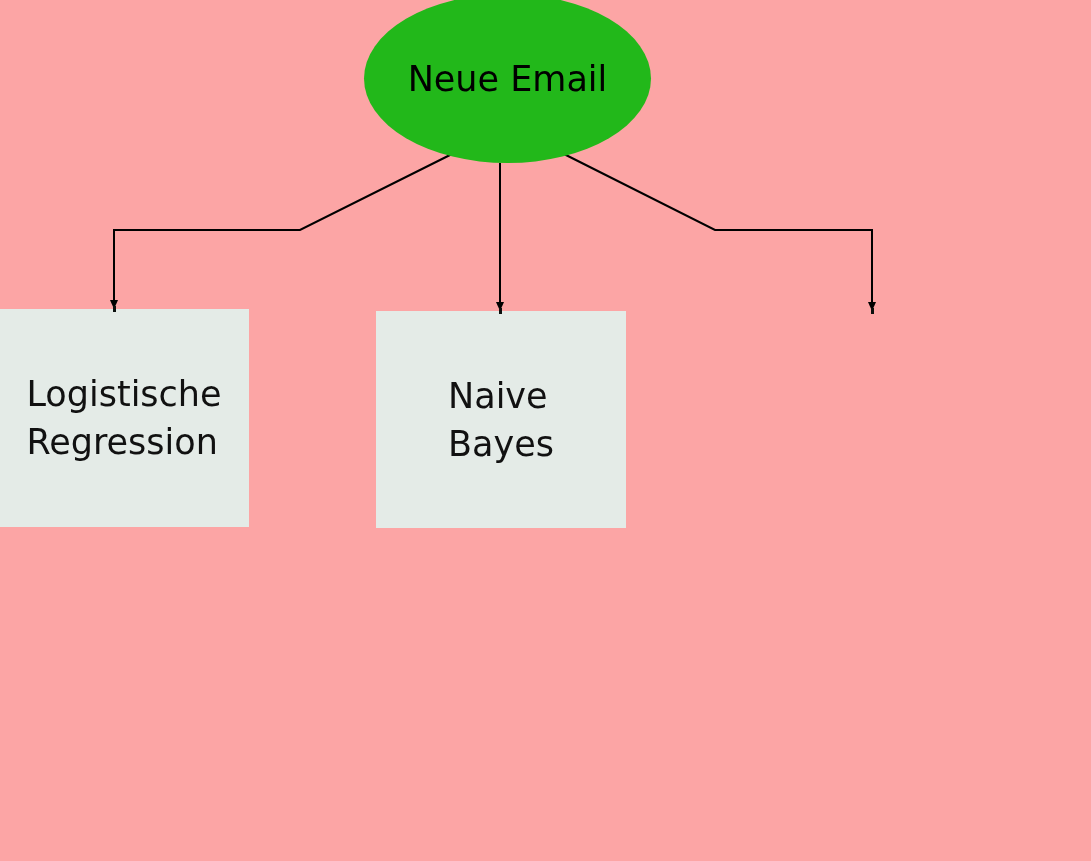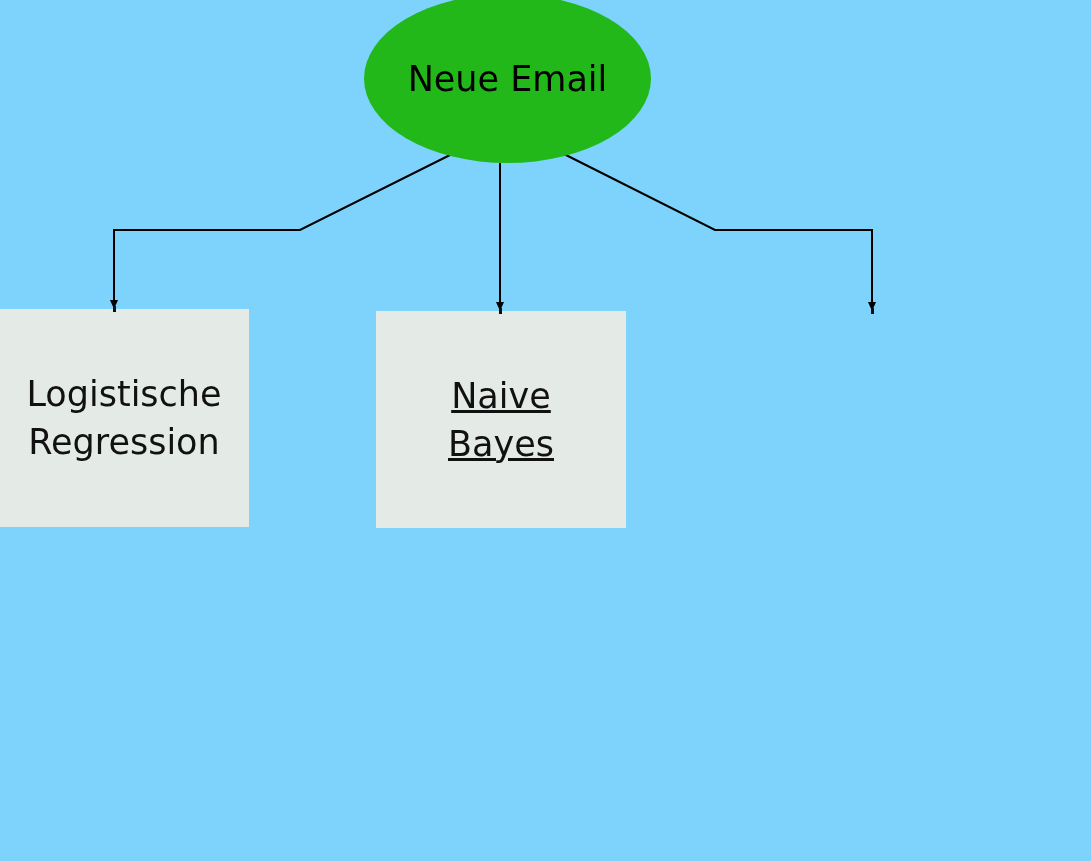--- a/index.html
+++ b/index.html
@@ -41,21 +41,21 @@
     position: absolute;
     box-sizing: border-box;
     display: flex;
     align-items: center;
     justify-content: center;
   }
   .node-box .node-label {
     font-size: 35px;
     line-height: 48px;
     color: #111111;
-    text-align: center;
+    text-align: left;
     white-space: pre-line;
   }
 
   
   .edge-layer {
     position: absolute;
     left: 0;
     top: 0;
     width: 1091px;
     height: 861px;
@@ -66,21 +66,21 @@
   .edge-marker {
     position: absolute;
     width: 3px;
     height: 6px;
     background: #0b0f0d;
   }
 </style>
 </head>
 <body>
 
-<div id="canvas" style="width: 1091px; height: 861px; background: #7dd3fc;">
+<div id="canvas" style="width: 1091px; height: 861px; background: #fca5a5;">
 
   <svg class="edge-layer" viewBox="0 0 1091 861" width="1091" height="861" aria-hidden="true">
     <g stroke="#000000" stroke-width="2" fill="none">
       <path d="M 460 150 L 300 230 L 114 230 L 114 306"></path>
       <path d="M 500 163 L 500 308"></path>
       <path d="M 556 150 L 715 230 L 872 230 L 872 308"></path>
     </g>
     <g fill="#000000">
       <path d="M 110 300 L 118 300 L 114 309 Z"></path>
       <path d="M 496 302 L 504 302 L 500 311 Z"></path>
@@ -91,21 +91,21 @@
   <div class="node-ellipse" id="root-node" style="left: 364px; top: -6px; width: 287px; height: 169px; background: rgb(34, 184, 26);">
     <span class="node-label" style="color: rgb(0, 0, 0);">Neue Email</span>
   </div>
 
   <div class="node-box" id="node-0" style="left: -1px; top: 309px; width: 250px; height: 218px; background: rgb(228, 235, 231);">
     <span class="node-label" style="color: rgb(17, 17, 17);">Logistische
 Regression</span>
   </div>
 
   <div class="node-box" id="node-1" style="left: 376px; top: 311px; width: 250px; height: 217px; background: rgb(228, 235, 231);">
-    <span class="node-label" style="color: rgb(17, 17, 17); text-decoration: underline;">Naive
+    <span class="node-label" style="color: rgb(17, 17, 17);">Naive
 Bayes</span>
   </div>
 
 
   <div class="edge-marker" id="marker-0" style="left: 113px; top: 306px;"></div>
   <div class="edge-marker" id="marker-1" style="left: 499px; top: 308px;"></div>
   <div class="edge-marker" id="marker-2" style="left: 871px; top: 308px;"></div>
 
 </div>
 

